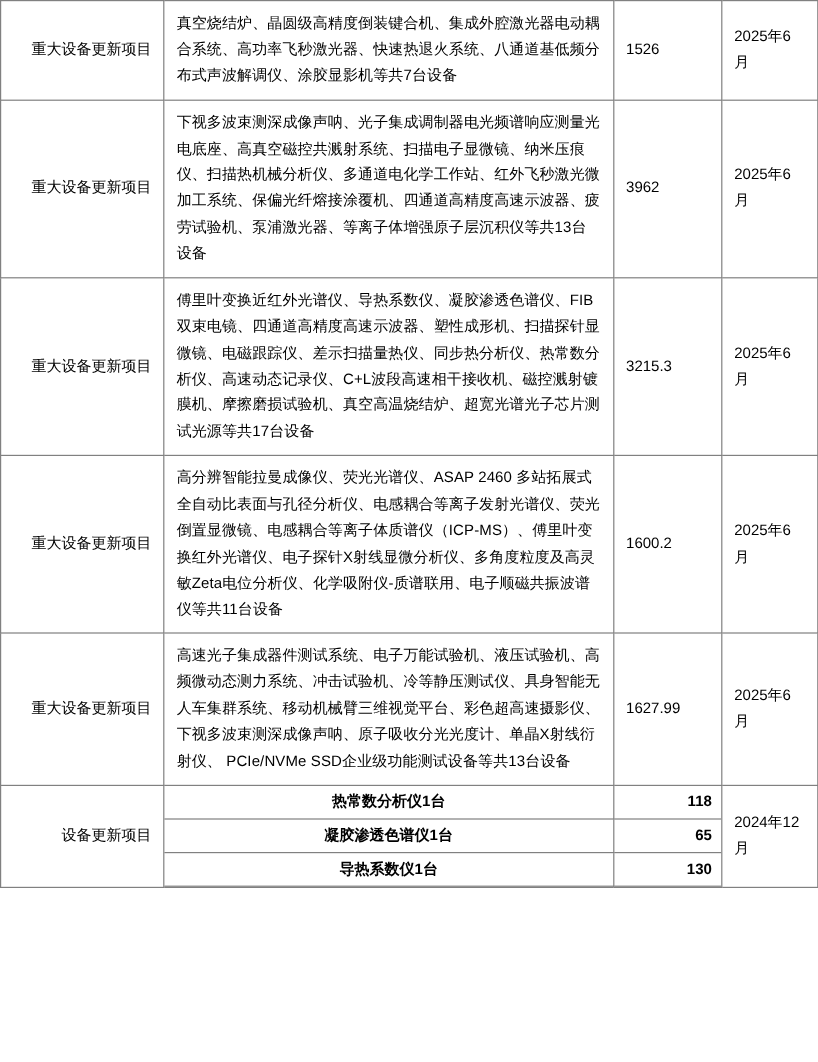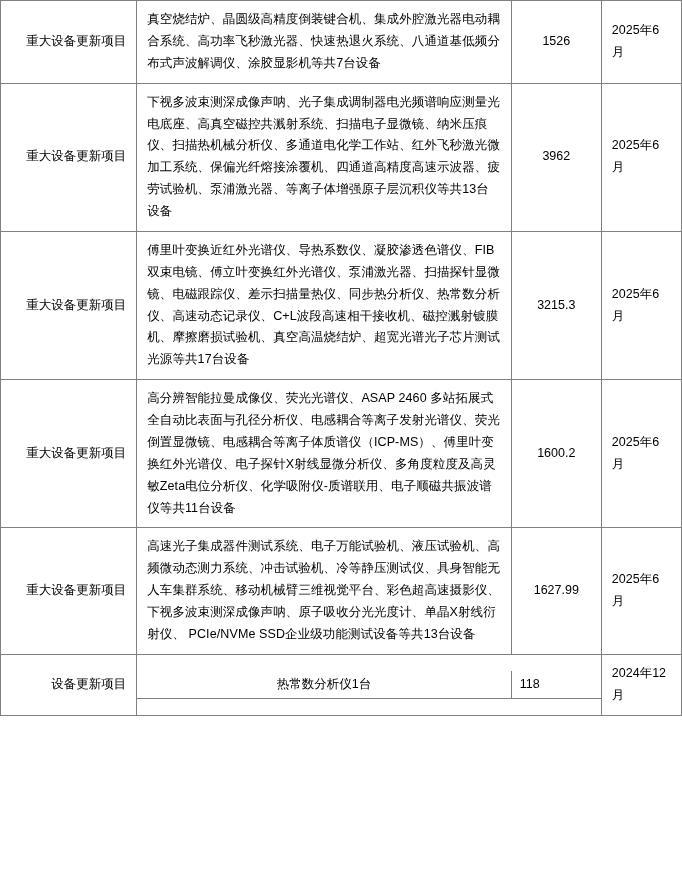--- a/index.html
+++ b/index.html
@@ -33,48 +33,48 @@
 
   td.cat {
     text-align: right;
     font-size: 12.5px;
   }
   td.desc {
     text-align: left;
     letter-spacing: 0.1px;
   }
   td.amt {
-    text-align: center;
   }
   td.date {
     text-align: left;
   }
   table.sub-table {
     border-collapse: collapse;
     width: 100%;
     table-layout: fixed;
   }
   table.sub-table td {
     border: 1px solid #808080;
     border-top: none;
     font-size: 12.5px;
     padding: 4px 8px;
     height: 19px;
     line-height: 1.5;
+    font-weight: bold;
   }
   table.sub-table tr:first-child td {
     border-top: none;
   }
   table.sub-table td.sub-desc {
     text-align: center;
     width: 374px;
     border-left: none;
   }
   table.sub-table td.sub-amt {
-    text-align: left;
+    text-align: right;
     width: 90px;
     border-right: none;
   }
   .sub-holder {
     padding: 0 !important;
     border-left: 1px solid #808080 !important;
     border-right: 1px solid #808080 !important;
     border-top: 1px solid #808080 !important;
     border-bottom: 1px solid #808080 !important;
   }
@@ -97,21 +97,21 @@
       <td class="date">2025年6月</td>
     </tr>
     <tr>
       <td class="cat">重大设备更新项目</td>
       <td class="desc">下视多波束测深成像声呐、光子集成调制器电光频谱响应测量光电底座、高真空磁控共溅射系统、扫描电子显微镜、纳米压痕仪、扫描热机械分析仪、多通道电化学工作站、红外飞秒激光微加工系统、保偏光纤熔接涂覆机、四通道高精度高速示波器、疲劳试验机、泵浦激光器、等离子体增强原子层沉积仪等共13台设备</td>
       <td class="amt">3962</td>
       <td class="date">2025年6月</td>
     </tr>
     <tr>
       <td class="cat">重大设备更新项目</td>
-      <td class="desc">傅里叶变换近红外光谱仪、导热系数仪、凝胶渗透色谱仪、FIB双束电镜、傅立叶变换红外光谱仪、泵浦激光器、扫描探针显微镜、电磁跟踪仪、差示扫描量热仪、同步热分析仪、热常数分析仪、高速动态记录仪、C+L波段高速相干接收机、磁控溅射镀膜机、摩擦磨损试验机、真空高温烧结炉、超宽光谱光子芯片测试光源等共17台设备</td>
+      <td class="desc">傅里叶变换近红外光谱仪、导热系数仪、凝胶渗透色谱仪、FIB双束电镜、四通道高精度高速示波器、塑性成形机、扫描探针显微镜、电磁跟踪仪、差示扫描量热仪、同步热分析仪、热常数分析仪、高速动态记录仪、C+L波段高速相干接收机、磁控溅射镀膜机、摩擦磨损试验机、真空高温烧结炉、超宽光谱光子芯片测试光源等共17台设备</td>
       <td class="amt">3215.3</td>
       <td class="date">2025年6月</td>
     </tr>
     <tr>
       <td class="cat">重大设备更新项目</td>
       <td class="desc">高分辨智能拉曼成像仪、荧光光谱仪、ASAP 2460 多站拓展式全自动比表面与孔径分析仪、电感耦合等离子发射光谱仪、荧光倒置显微镜、电感耦合等离子体质谱仪（ICP-MS）、傅里叶变换红外光谱仪、电子探针X射线显微分析仪、多角度粒度及高灵敏Zeta电位分析仪、化学吸附仪-质谱联用、电子顺磁共振波谱仪等共11台设备</td>
       <td class="amt">1600.2</td>
       <td class="date">2025年6月</td>
     </tr>
     <tr>
@@ -126,19 +126,27 @@
         <table class="sub-table">
           <colgroup>
             <col style="width:374px">
             <col style="width:90px">
           </colgroup>
           <tbody>
             <tr>
               <td class="sub-desc">热常数分析仪1台</td>
               <td class="sub-amt">118</td>
             </tr>
+            <tr>
+              <td class="sub-desc">凝胶渗透色谱仪1台</td>
+              <td class="sub-amt">65</td>
+            </tr>
+            <tr>
+              <td class="sub-desc">导热系数仪1台</td>
+              <td class="sub-amt">130</td>
+            </tr>
           </tbody>
         </table>
       </td>
       <td class="date">2024年12月</td>
     </tr>
   </tbody>
 </table>
 
 </body></html>

